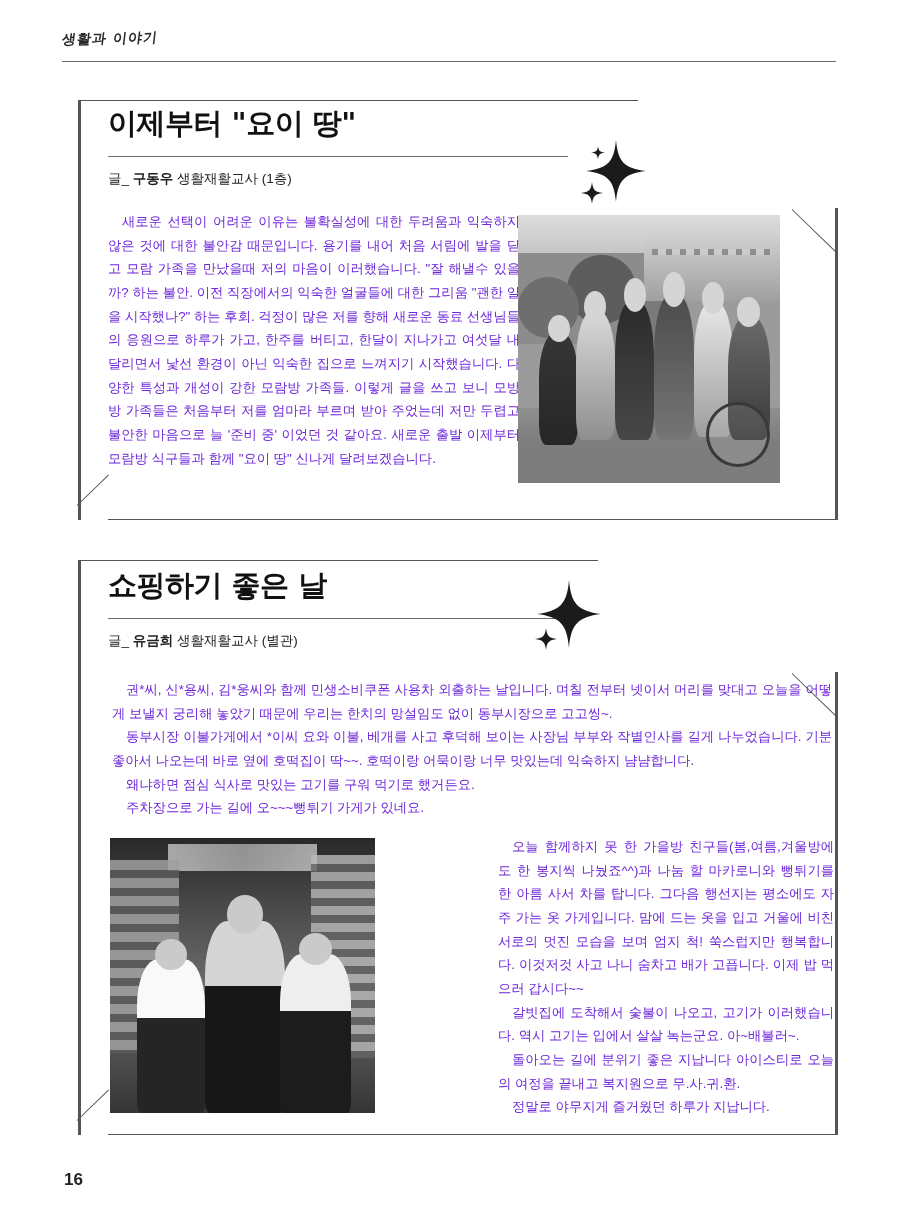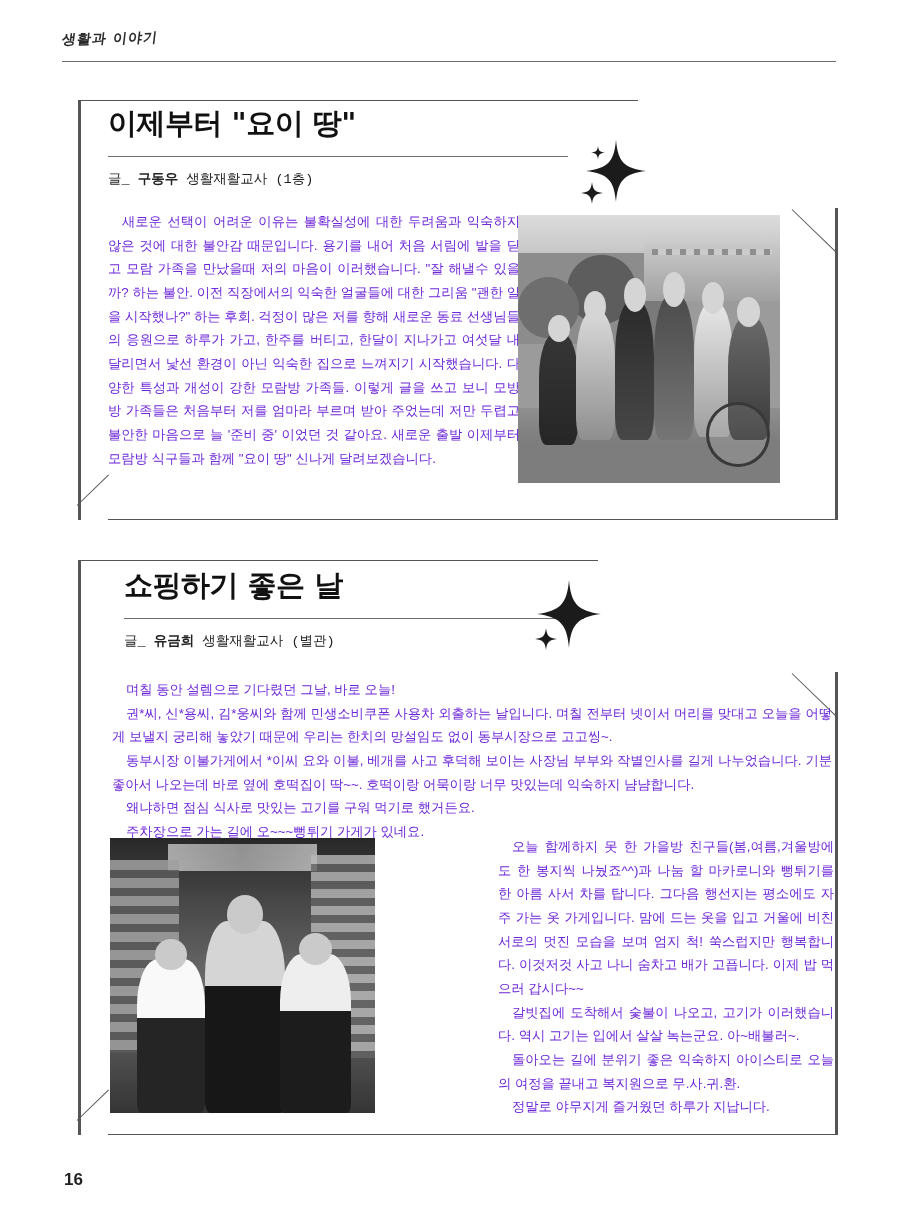--- a/index.html
+++ b/index.html
@@ -73,21 +73,20 @@
   .title-rule {
     width: 100%;
     height: 1px;
     background: #6d6d6d;
     margin-top: 16px;
   }
   .byline {
     font-size: 13.5px;
     color: #222;
     margin-top: 13px;
-    font-family: Liberation Mono, monospace;
   }
   .byline b { font-weight: bold; }
 
   .body-text {
     font-size: 13.3px;
     line-height: 1.78;
     color: #6d28d9;
     text-align: justify;
   }
   .body-text p { margin: 0; }
@@ -271,49 +270,48 @@
 
   <div class="article" id="article-2">
 
     <div class="frame-line" style="left:0;top:0;width:3px;height:575px;"></div>
     <div class="frame-line" style="left:0;top:0;width:520px;height:1px;"></div>
     <div class="frame-line" style="left:757px;top:112px;width:3px;height:463px;"></div>
     <div class="frame-line" style="left:30px;top:574px;width:730px;height:1px;"></div>
     <div class="frame-line" style="left:-1px;top:560px;width:44px;height:1px;transform:rotate(-44deg);transform-origin:left center;"></div>
     <div class="frame-line" style="left:714px;top:113px;width:62px;height:1px;transform:rotate(44deg);transform-origin:left center;"></div>
 
-    <div style="position:absolute;left:46px;top:10px;width:460px;">
+    <div style="position:absolute;left:30px;top:10px;width:460px;">
       <h1 class="title">쇼핑하기 좋은 날</h1>
       <div class="title-rule"></div>
       <div class="byline">
         <span>글_</span>
         <b>유금희</b>
         <span>생활재활교사 (별관)</span>
       </div>
     </div>
 
     <div class="sparkle" style="left:455px;top:18px;width:70px;height:78px;">
       <svg width="70" height="78" viewBox="0 0 70 78" aria-hidden="true">
         <path d="M36 2 C38 26 45 33 68 36 C45 39 38 46 36 70 C34 46 27 39 4 36 C27 33 34 26 36 2 Z" fill="#1b1b1b"></path>
         <path d="M13 50 C14 58 16 60 24 61 C16 62 14 64 13 72 C12 64 10 62 2 61 C10 60 12 58 13 50 Z" fill="#1b1b1b"></path>
       </svg>
     </div>
 
     <div class="body-text" style="position:absolute;left:34px;top:118px;width:720px;">
-      <p class="indent">며칠 동안 설렘으로 기다렸던 그날, 바로 오늘!</p>
       <p class="indent">권*씨, 신*용씨, 김*웅씨와 함께 민생소비쿠폰 사용차 외출하는 날입니다. 며칠 전부터 넷이서 머리를 맞대고 오늘을 어떻게 보낼지 궁리해 놓았기 때문에 우리는 한치의 망설임도 없이 동부시장으로 고고씽~.</p>
       <p class="indent">동부시장 이불가게에서 *이씨 요와 이불, 베개를 사고 후덕해 보이는 사장님 부부와 작별인사를 길게 나누었습니다. 기분 좋아서 나오는데 바로 옆에 호떡집이 딱~~. 호떡이랑  어묵이랑 너무 맛있는데 익숙하지 냠냠합니다.</p>
       <p class="indent">왜냐하면 점심 식사로 맛있는 고기를 구워 먹기로 했거든요.</p>
       <p class="indent">주차장으로 가는 길에 오~~~뻥튀기 가게가 있네요.</p>
     </div>
 
     <div class="body-text" style="position:absolute;left:420px;top:275px;width:336px;">
       <p class="indent">오늘 함께하지 못 한 가을방 친구들(봄,여름,겨울방에도 한 봉지씩 나눴죠^^)과 나눔 할 마카로니와 뻥튀기를 한 아름 사서 차를 탑니다. 그다음 행선지는 평소에도 자주 가는 옷 가게입니다. 맘에 드는 옷을 입고 거울에 비친 서로의 멋진 모습을 보며 엄지 척! 쑥스럽지만 행복합니다. 이것저것 사고 나니 숨차고 배가 고픕니다. 이제 밥 먹으러 갑시다~~</p>
       <p class="indent">갈빗집에 도착해서 숯불이 나오고, 고기가 이러했습니다. 역시 고기는 입에서 살살 녹는군요. 아~배불러~.</p>
-      <p class="indent">돌아오는 길에 분위기 좋은 익숙하지 아이스티로 오늘의 여정을 끝내고 복지원으로 무.사.귀.환.</p>
+      <p class="indent">돌아오는 길에 분위기 좋은 지납니다 아이스티로 오늘의 여정을 끝내고 복지원으로 무.사.귀.환.</p>
       <p class="indent">정말로 야무지게 즐거웠던 하루가 지납니다.</p>
     </div>
   </div>
 
   <div class="photo" id="photo-2">
     <div class="photo-inner">
       <div class="bg"></div>
       <div class="lights"></div>
       <div class="shelfL"></div>
       <div class="shelfR"></div>

